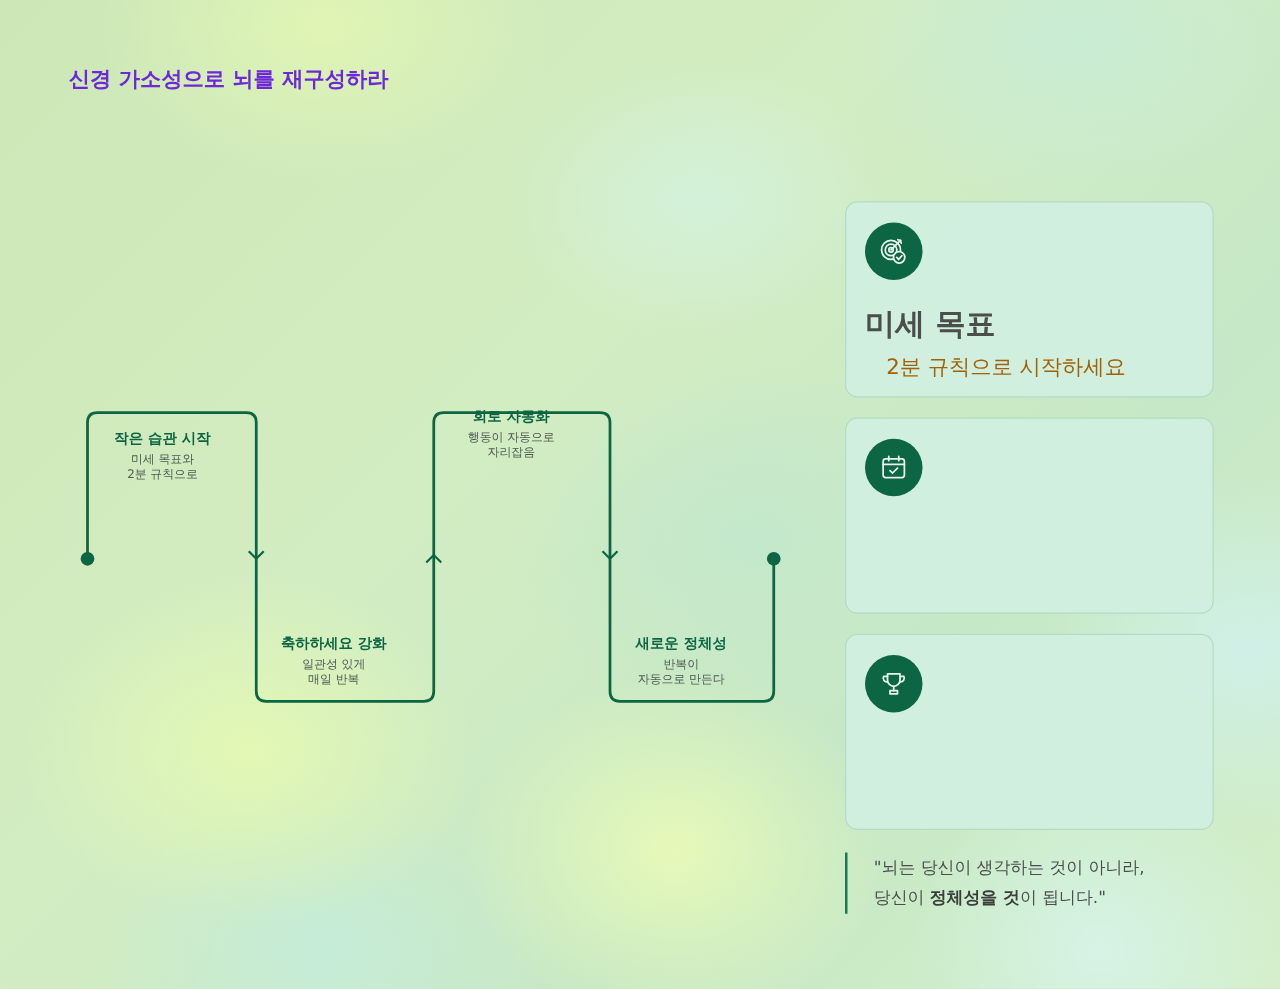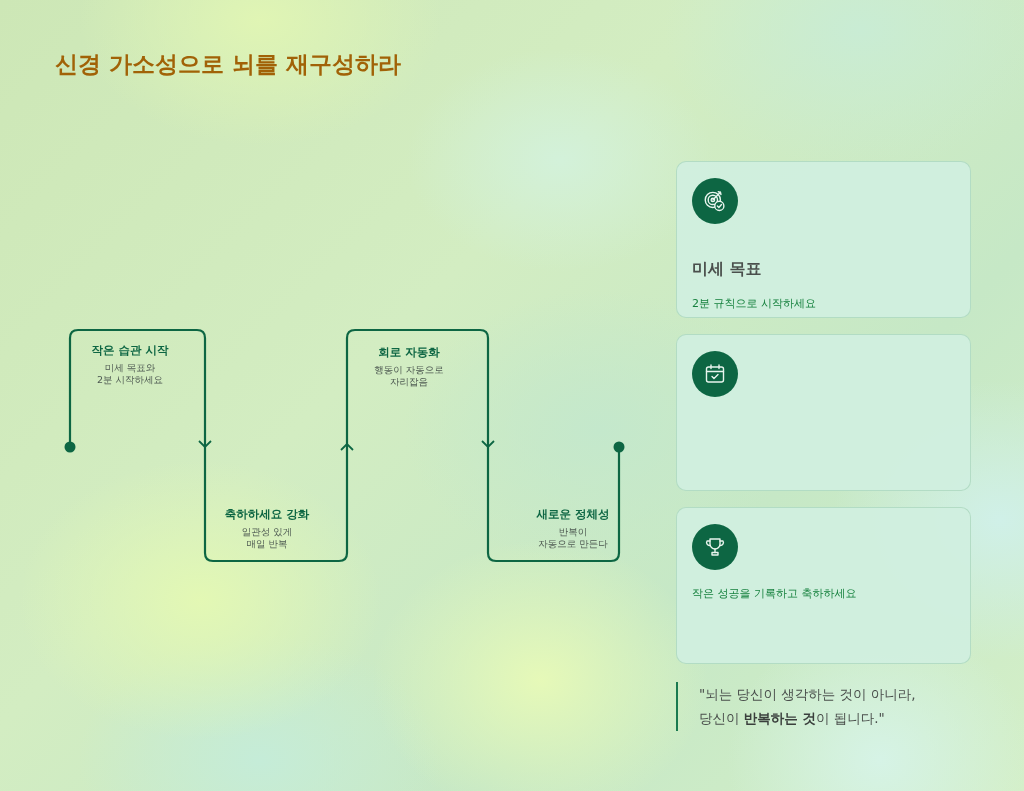--- a/index.html
+++ b/index.html
@@ -23,43 +23,43 @@
       radial-gradient(ellipse 220px 200px at 880px 760px, #d6f3e6 0%, rgba(214,243,230,0) 70%),
       linear-gradient(135deg, #cde7b6 0%, #d3edc2 40%, #c6e8c6 70%, #d4efc8 100%);
   }
   .header { position: absolute; left: 55px; top: 46px; }
   .title {
     font-size: 35px; font-weight: 700; color: #0d6643; letter-spacing: -0.5px;
     line-height: 44px;
   }
   .subtitle {
     margin-top: 7px;
-    font-size: 23px; font-weight: 700; color: #a16207; line-height: 22px;
+    font-size: 17px; font-weight: 700; color: #6d28d9; line-height: 22px;
   }
   svg.flow { position: absolute; left: 0; top: 0; }
   .step {
     position: absolute; text-align: center; width: 114px;
   }
   .step .st { font-size: 11.5px; font-weight: 700; color: #0d6643; line-height: 15px; }
   .step .sd { font-size: 9.5px; color: #4e5a52; line-height: 12px; margin-top: 4px; white-space: pre-line; }
 
   .card {
     position: absolute; left: 676px; width: 295px; height: 157px;
     background: rgba(208,239,224,0.92);
     border: 1px solid rgba(170,215,190,0.8);
     border-radius: 10px;
     padding: 16px 15px;
   }
   .card .ic {
     width: 46px; height: 46px; border-radius: 50%;
     background: #0d6643;
     display: flex; align-items: center; justify-content: center;
   }
-  .card .ct { margin-top: 34px; font-size: 16px; font-weight: 700; color: #4a4f4c; line-height: 22px; }
-  .card .cd { margin-top: 15px; font-size: 11px; color: #15803d; line-height: 18px; }
+  .card .ct { margin-top: 24px; font-size: 24px; font-weight: 700; color: #4a4f4c; line-height: 22px; }
+  .card .cd { margin-top: 15px; font-size: 17px; color: #a16207; line-height: 18px; margin-left: 17px; }
 
   .quote {
     position: absolute; left: 676px; top: 682px; height: 49px;
     border-left: 2px solid #1a7a50; padding-left: 21px;
     font-size: 13.5px; color: #4a4f4c; line-height: 24px;
   }
   .quote b { font-weight: 700; color: #3a3f3c; }
 </style>
 </head>
 <body>
@@ -75,33 +75,33 @@
   <circle cx="70" cy="447" r="5.5" fill="#0d6643"></circle>
   <circle cx="619" cy="447" r="5.5" fill="#0d6643"></circle>
   <path d="M199 441 L205 447 L211 441" fill="none" stroke="#0d6643" stroke-width="1.8"></path>
   <path d="M341 450 L347 444 L353 450" fill="none" stroke="#0d6643" stroke-width="1.8"></path>
   <path d="M482 441 L488 447 L494 441" fill="none" stroke="#0d6643" stroke-width="1.8"></path>
 </svg>
 
 <div class="step" style="left:73px; top:343px;">
   <div class="st">작은 습관 시작</div>
   <div class="sd">미세 목표와
-2분 시작하세요</div>
+2분 규칙으로</div>
 </div>
 <div class="step" style="left:210px; top:507px;">
   <div class="st">축하하세요 강화</div>
   <div class="sd">일관성 있게
 매일 반복</div>
 </div>
-<div class="step" style="left:352px; top:345px;">
+<div class="step" style="left:352px; top:326px;">
   <div class="st">회로 자동화</div>
   <div class="sd">행동이 자동으로
 자리잡음</div>
 </div>
-<div class="step" style="left:516px; top:507px;">
+<div class="step" style="left:488px; top:507px;">
   <div class="st">새로운 정체성</div>
   <div class="sd">반복이
 자동으로 만든다</div>
 </div>
 
 <div class="card" style="top:161px;">
   <div class="ic">
     <svg width="26" height="26" viewBox="0 0 24 24" fill="none" stroke="#e8f5ee" stroke-width="1.3" stroke-linecap="round">
       <circle cx="10" cy="11" r="7"></circle>
       <circle cx="10" cy="11" r="4.3"></circle>
@@ -130,19 +130,18 @@
 <div class="card" style="top:507px;">
   <div class="ic">
     <svg width="24" height="24" viewBox="0 0 24 24" fill="none" stroke="#e8f5ee" stroke-width="1.4" stroke-linecap="round" stroke-linejoin="round">
       <path d="M7 4 H17 V9 A5 5 0 0 1 7 9 Z"></path>
       <path d="M7 6 H4 A3 3 0 0 0 7 10.5"></path>
       <path d="M17 6 H20 A3 3 0 0 1 17 10.5"></path>
       <path d="M12 14 V17.5"></path>
       <path d="M9 17.5 H15 V20 H9 Z"></path>
     </svg>
   </div>
-  <div class="cd">작은 성공을 기록하고 축하하세요</div>
 </div>
 
 <div class="quote">
   <div>"뇌는 당신이 생각하는 것이 아니라,</div>
-  <div><span>당신이 </span><b>반복하는 것</b><span>이 됩니다."</span></div>
+  <div><span>당신이 </span><b>정체성을 것</b><span>이 됩니다."</span></div>
 </div>
 
 </body></html>

